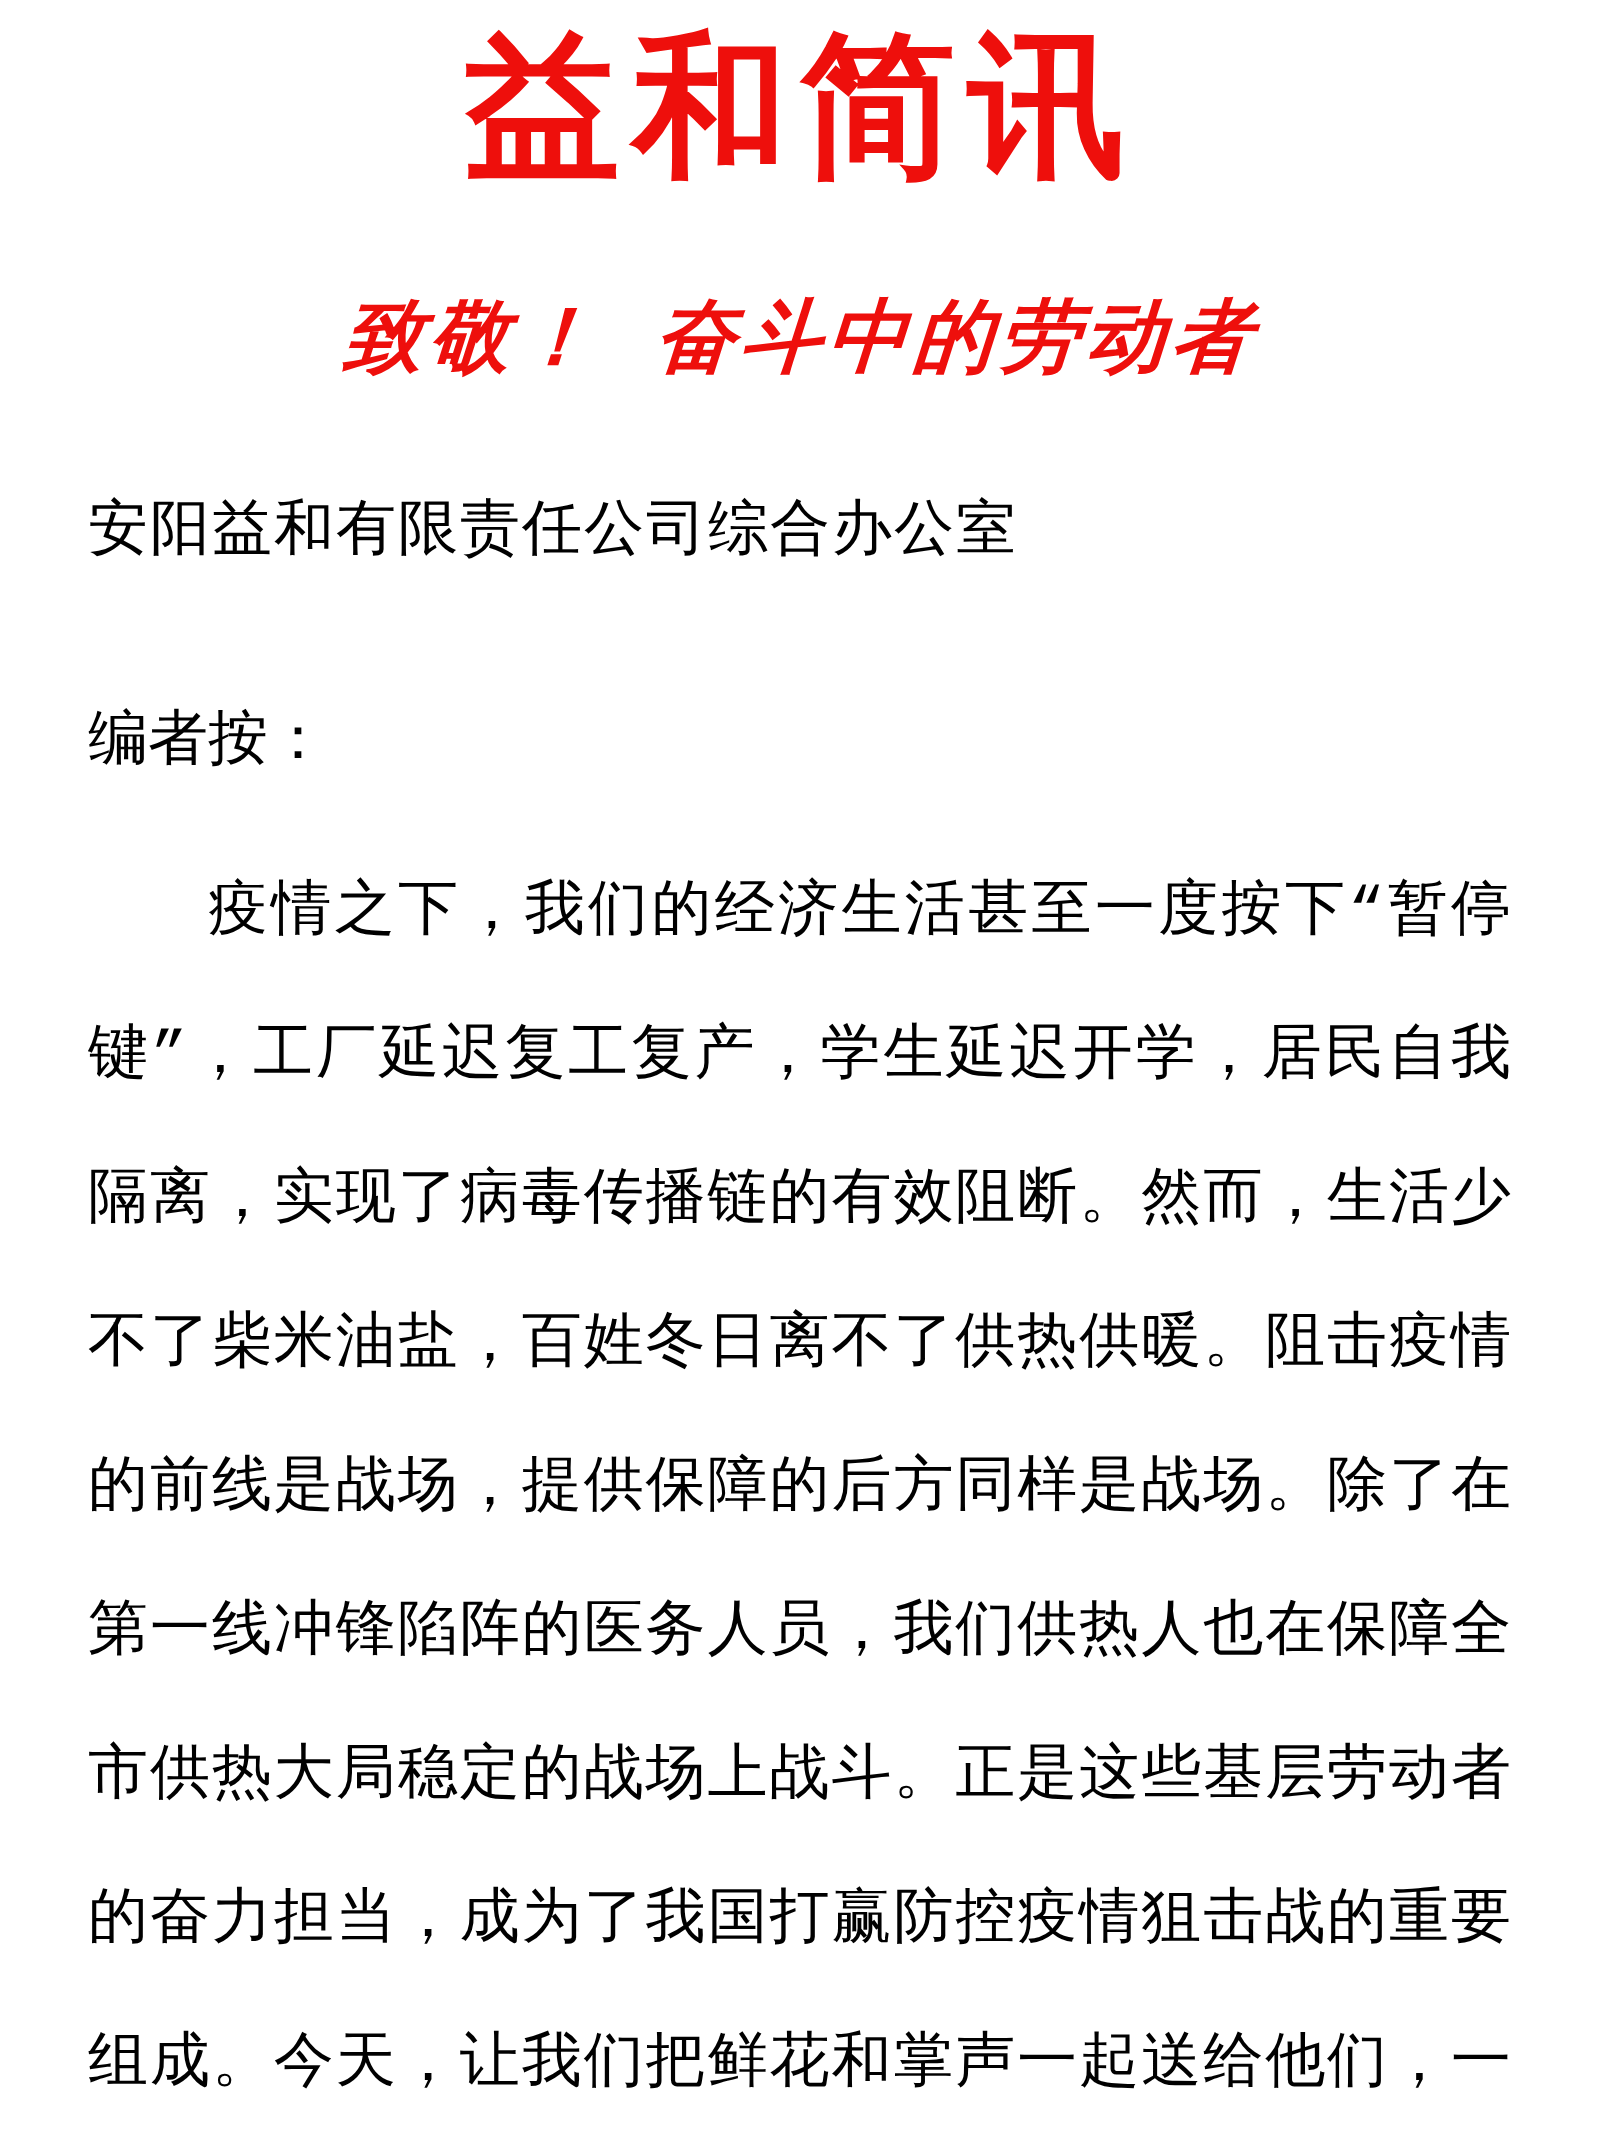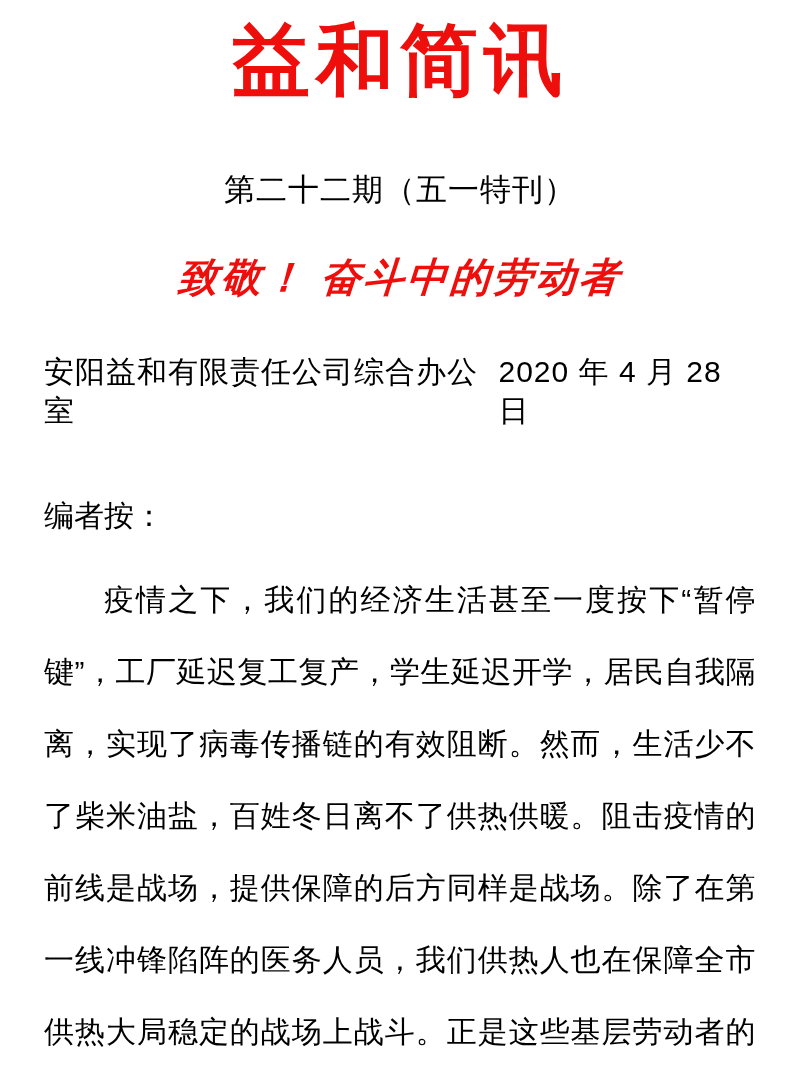--- a/index.html
+++ b/index.html
@@ -11,21 +11,21 @@
   html, body {
     background: var(--background);
   }
   .page {
     position: relative;
     width: 728px;
     height: 1077px;
     margin: 0 auto;
     background: var(--background);
     overflow: hidden;
-    font-family: Liberation Sans, sans-serif;
+    font-family: Liberation Mono, monospace;
     color: var(--text);
   }
   .masthead-title {
     padding-top: 16px;
     text-align: center;
     font-size: 78px;
     line-height: 1.15;
     font-weight: bold;
     letter-spacing: 6px;
     color: var(--accent-red);
@@ -77,26 +77,24 @@
     letter-spacing: 0.5px;
   }
 </style>
 </head>
 <body>
 
 <div class="page">
 
   <h1 class="masthead-title">益和简讯</h1>
 
-  <div class="issue-line">第二十二期（五一特刊）</div>
 
   <div class="slogan-line">致敬！ 奋斗中的劳动者</div>
 
   <div class="byline-row">
     <span class="byline-office">安阳益和有限责任公司综合办公室</span>
-    <span class="byline-date">2020 年 4 月 28 日</span>
   </div>
 
   <div class="editor-note-label">编者按：</div>
 
   <p class="editor-note-paragraph">疫情之下，我们的经济生活甚至一度按下“暂停键”，工厂延迟复工复产，学生延迟开学，居民自我隔离，实现了病毒传播链的有效阻断。然而，生活少不了柴米油盐，百姓冬日离不了供热供暖。阻击疫情的前线是战场，提供保障的后方同样是战场。除了在第一线冲锋陷阵的医务人员，我们供热人也在保障全市供热大局稳定的战场上战斗。正是这些基层劳动者的奋力担当，成为了我国打赢防控疫情狙击战的重要组成。今天，让我们把鲜花和掌声一起送给他们，一起向逆风中奋斗中的劳动者，致敬！</p>
 
 </div>
 
 </body></html>

